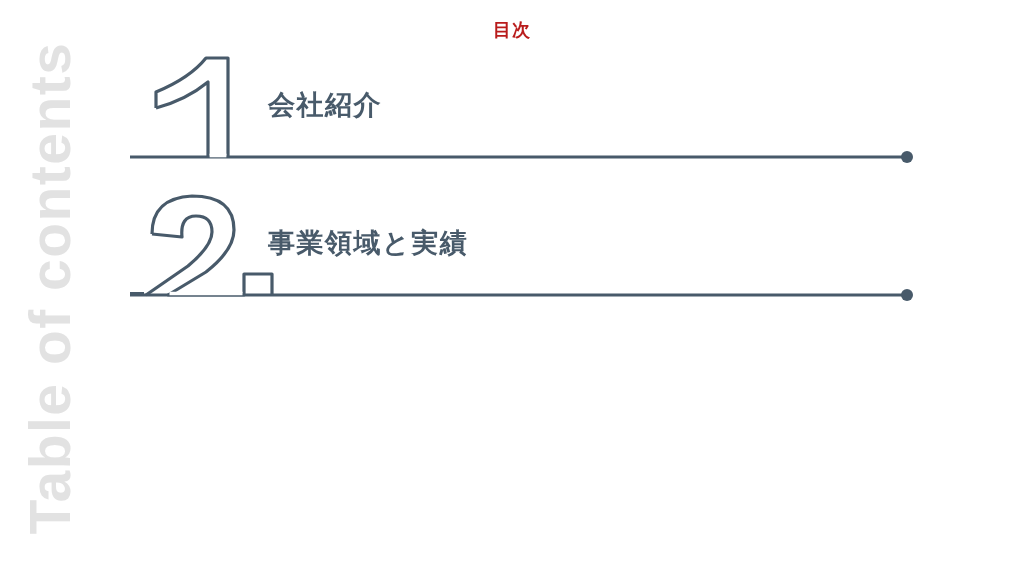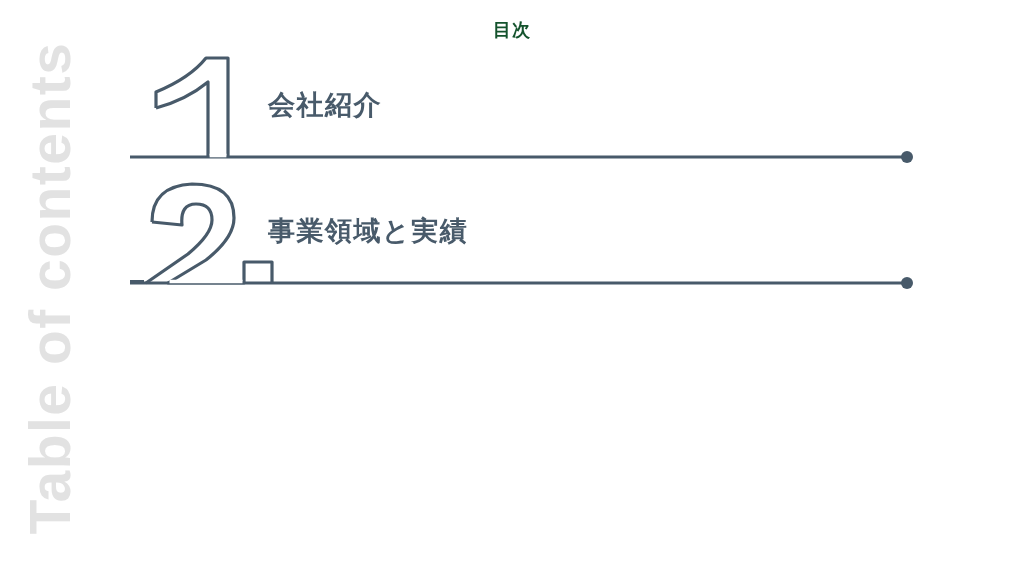--- a/index.html
+++ b/index.html
@@ -44,21 +44,21 @@
 
   
   #slide-title {
     position: absolute;
     left: 0;
     top: 18px;
     width: 1024px;
     text-align: center;
     font-size: 18px;
     font-weight: 700;
-    color: #14532d;
+    color: #b91c1c;
     letter-spacing: 1px;
   }
 
   
   .toc-row {
     position: absolute;
     left: 0;
     width: 960px;
     height: 126px;
     padding-left: 12px;
@@ -83,21 +83,21 @@
     color: #485a6a;
     letter-spacing: 1.5px;
     white-space: nowrap;
   }
   .toc-row.row-latin .row-label {
     letter-spacing: 0.5px;
     font-size: 28px;
   }
 
   #row-1 { top: 42px; }
-  #row-2 { top: 168px; }
+  #row-2 { top: 180px; }
   #row-3 { top: 292px; }
   #row-4 { top: 417px; }
 </style>
 </head>
 <body>
 
 <div id="slide">
 
   <div id="vertical-heading">
     <span class="vh-text">Table of contents</span>

